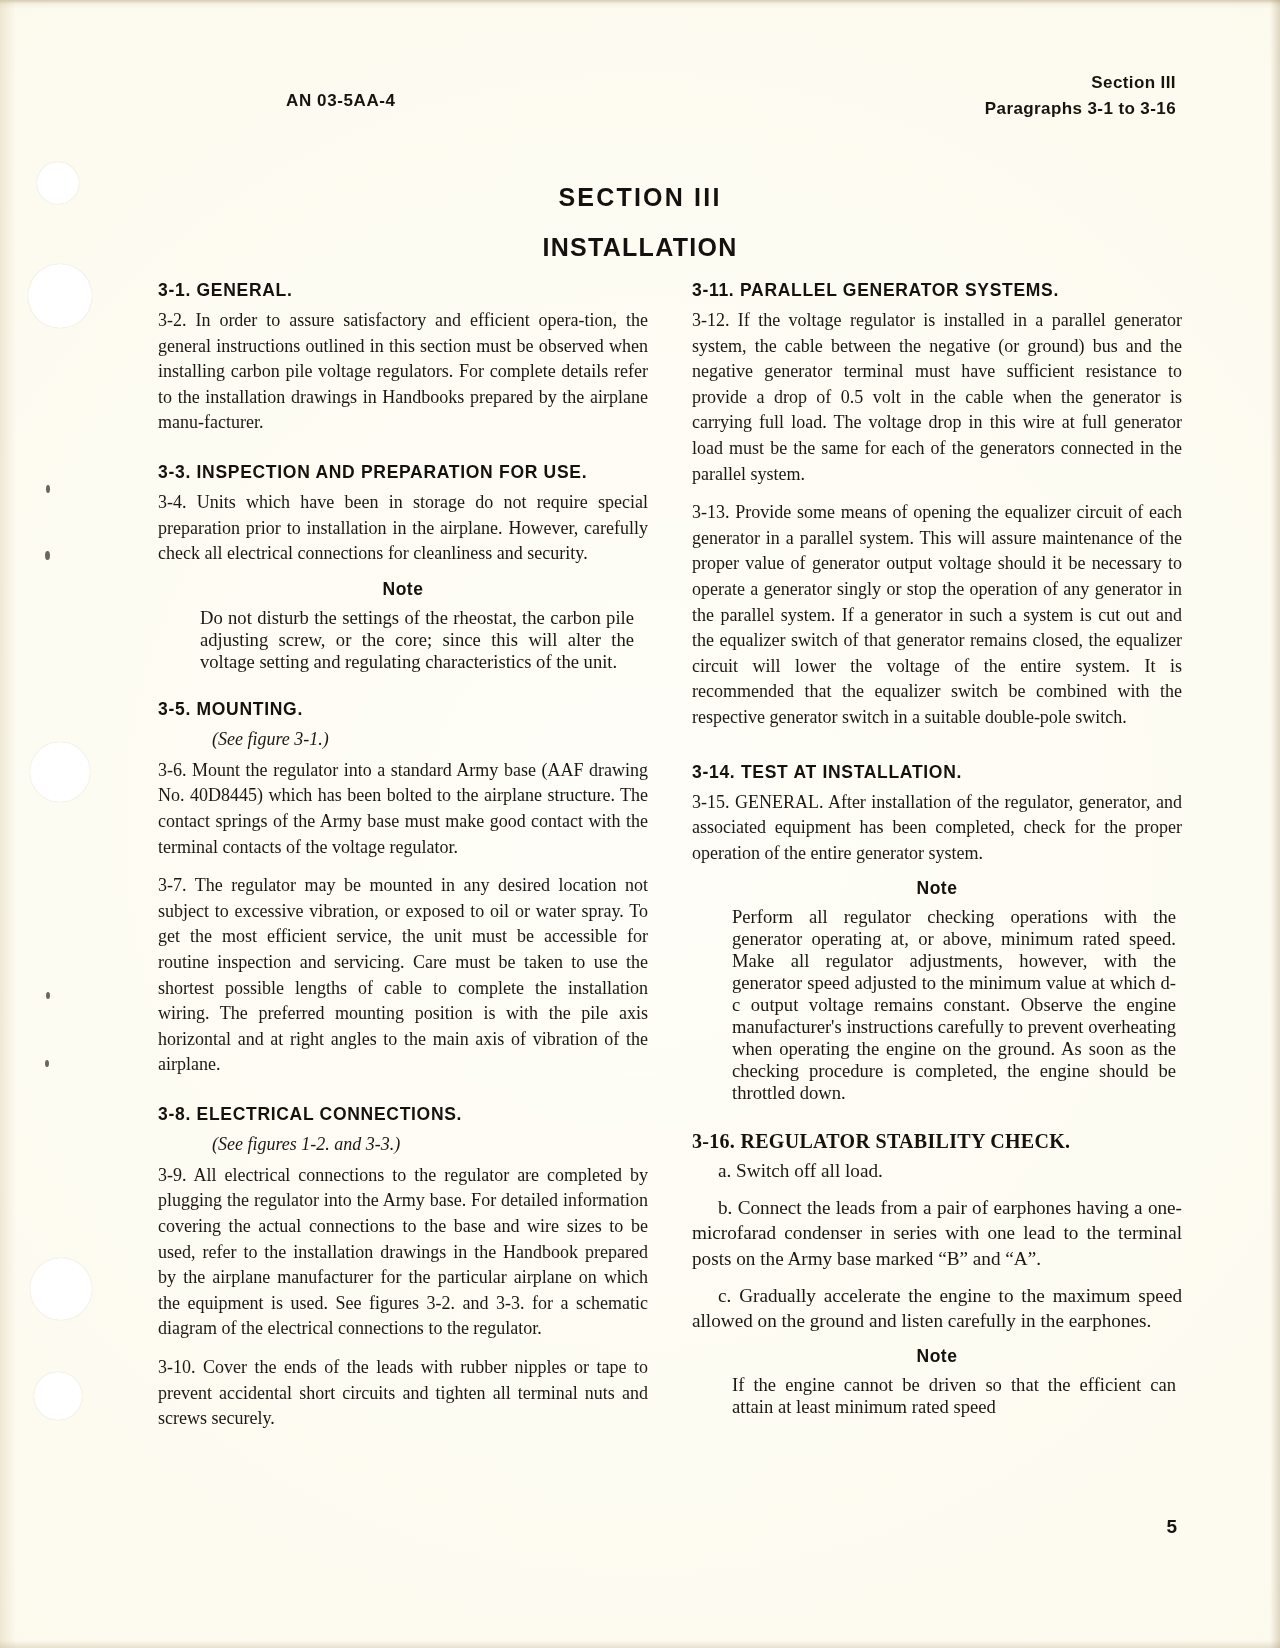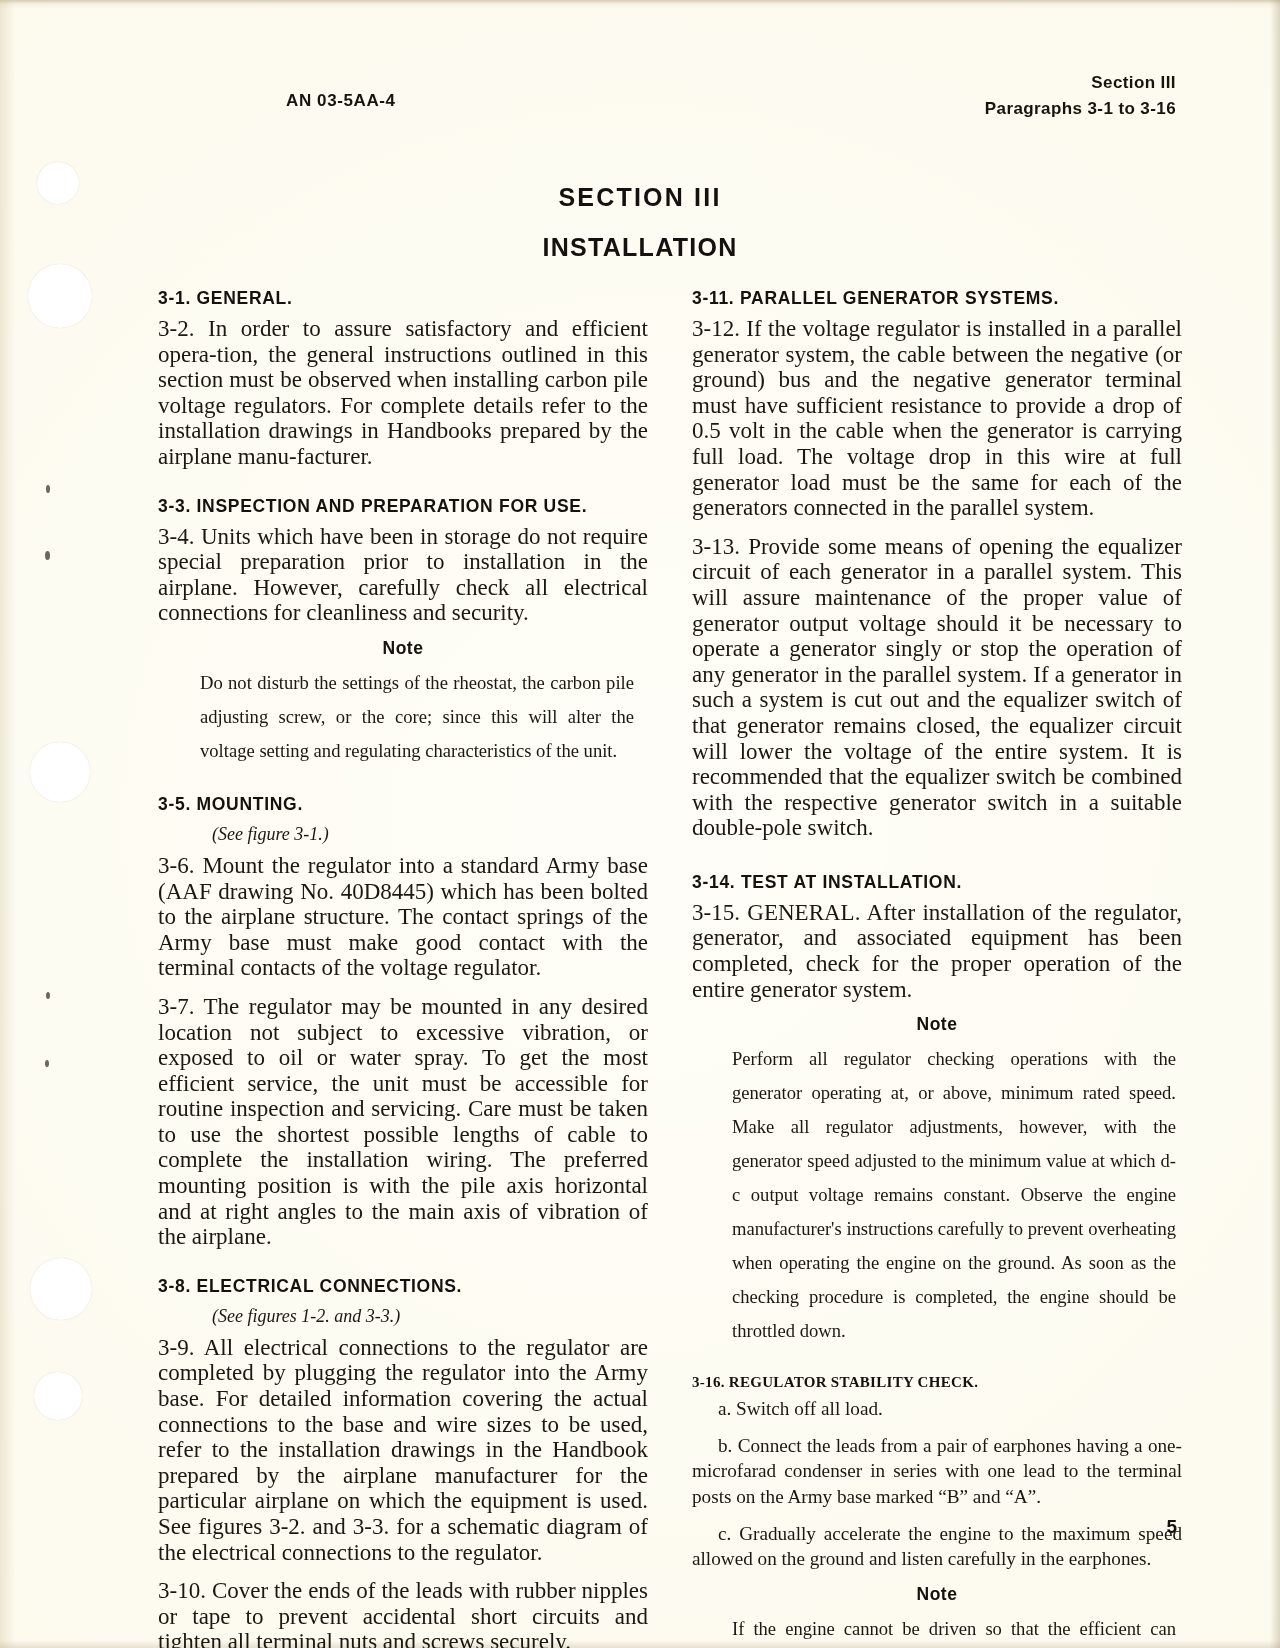--- a/index.html
+++ b/index.html
@@ -124,32 +124,32 @@
   .col {
     width: 490px;
   }
 
   .h-sans {
     font-family: "Liberation Sans", sans-serif;
     font-weight: bold;
     font-size: 17.5px;
     letter-spacing: 0.7px;
     color: #14110e;
-    margin: 12px 0 7px 0;
+    margin: 4px 0 7px 0;
   }
   .h-serif-caps {
     font-family: "Liberation Serif", serif;
-    font-size: 15px;
+    font-size: 20px;
     letter-spacing: 0.3px;
     color: #14110e;
     margin: 0 0 5px 0;
   }
   p.body {
     margin: 0 0 13px 0;
-    font-size: 23px;
+    font-size: 18px;
     line-height: 25.6px;
     text-align: justify;
     text-justify: inter-word;
     color: #1b1712;
     hyphens: none;
   }
   p.body.tight { margin-bottom: 11px; }
   .seefig {
     margin: 0 0 6px 0;
     padding-left: 54px;
@@ -167,21 +167,21 @@
     font-weight: bold;
     font-size: 17.5px;
     letter-spacing: 0.5px;
     margin: 12px 0 7px 0;
     color: #14110e;
   }
   .note-body {
     margin: 0 0 14px 0;
     padding: 0 14px 0 42px;
     font-size: 18.6px;
-    line-height: 34px;
+    line-height: 22px;
     text-align: justify;
     color: #1b1712;
   }
   .note-body.narrow { padding: 0 6px 0 40px; }
   .list-item {
     margin: 0 0 11px 0;
     font-size: 19.2px;
     line-height: 25.6px;
     text-align: justify;
     text-indent: 26px;

